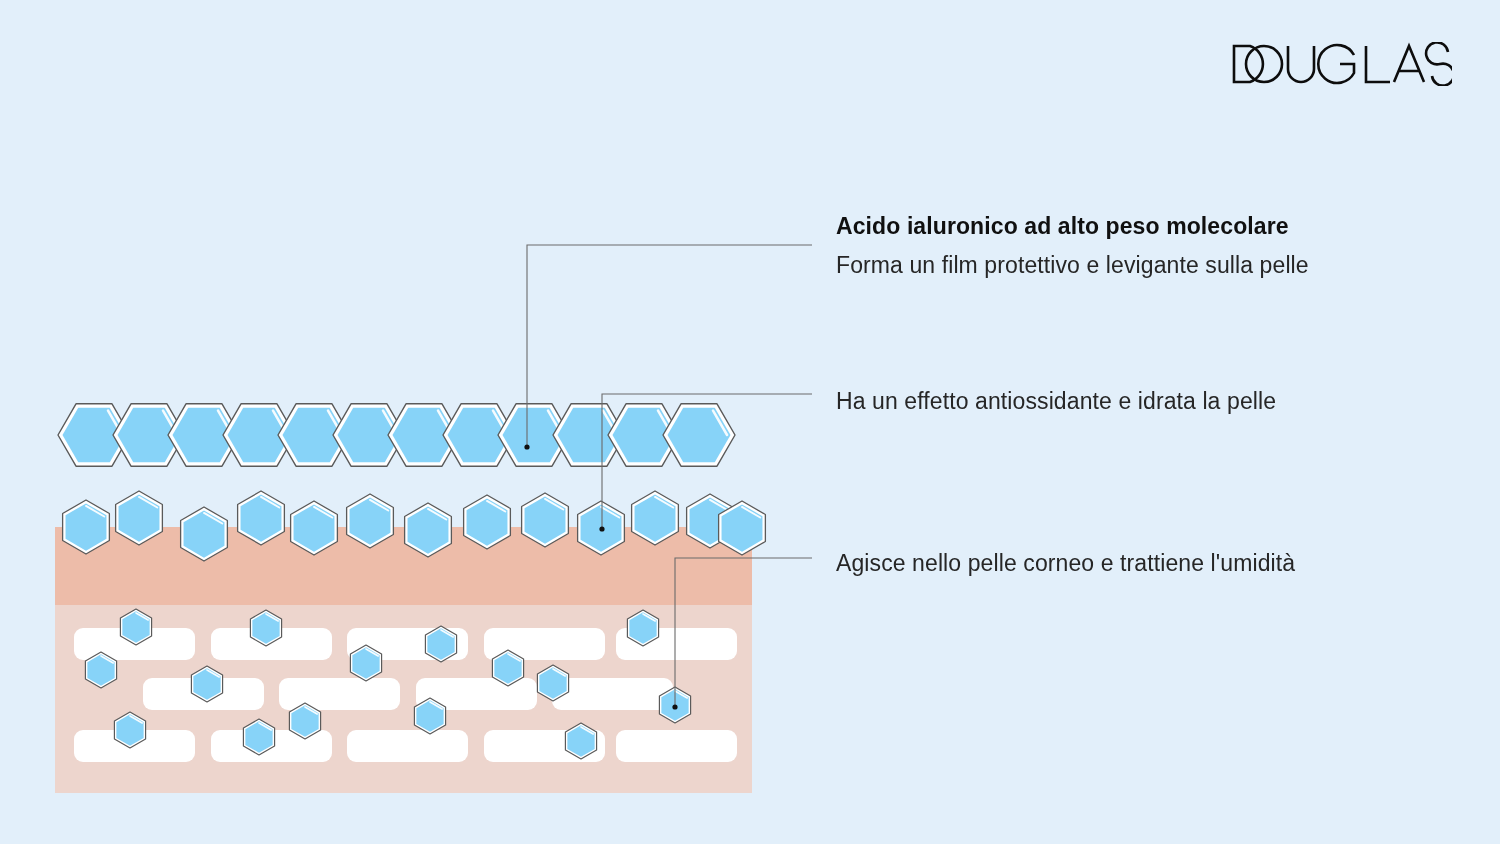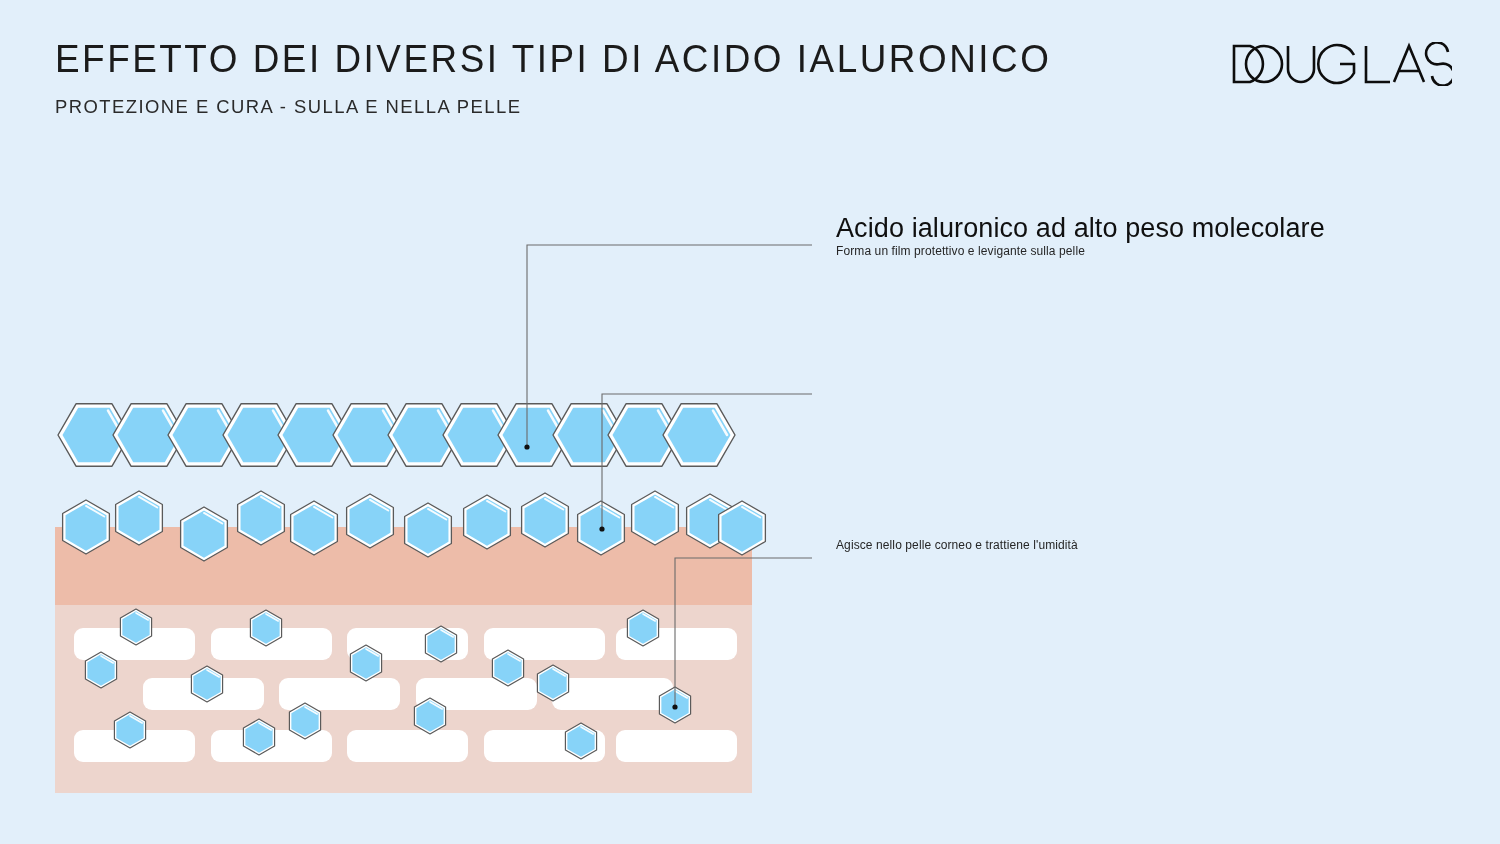--- a/index.html
+++ b/index.html
@@ -61,28 +61,29 @@
     align-items: center;
   }
 
   
   .callout {
     position: absolute;
     left: 836px;
     width: 620px;
   }
   .callout-title {
-    font-size: 27px;
-    font-weight: 400;
+    font-size: 23px;
+    font-weight: 700;
     color: #101010;
     letter-spacing: 0.1px;
     white-space: nowrap;
   }
   .callout-sub {
-    font-size: 12px;
+    margin-top: 12px;
+    font-size: 23px;
     font-weight: 400;
     color: #262626;
     letter-spacing: 0.1px;
     white-space: nowrap;
   }
   .callout-1 { top: 213px; }
   .callout-2 { top: 376px; }
   .callout-3 { top: 538px; }
 
   
@@ -93,24 +94,20 @@
     width: 1500px;
     height: 844px;
     pointer-events: none;
   }
 </style>
 </head>
 <body>
 
 <div id="infographic">
 
-  <div class="header">
-    <div class="title">EFFETTO DEI DIVERSI TIPI DI ACIDO IALURONICO</div>
-    <div class="subtitle">PROTEZIONE E CURA - SULLA E NELLA PELLE</div>
-  </div>
 
   <div class="logo">
     <svg width="222" height="44" viewBox="0 0 222 44">
       <g fill="none" stroke="#0d0d0d" stroke-width="2.6">
 
         <path d="M4 4 L20 4 A19 19 0 0 1 20 40 L4 40 Z"></path>
 
         <ellipse cx="34" cy="22" rx="18" ry="18"></ellipse>
 
         <path d="M58 4 L58 27 A13 13 0 0 0 84 27 L84 4"></path>
@@ -125,20 +122,21 @@
       </g>
     </svg>
   </div>
 
   <div class="callout callout-1">
     <div class="callout-title">Acido ialuronico ad alto peso molecolare</div>
     <div class="callout-sub">Forma un film protettivo e levigante sulla pelle</div>
   </div>
 
   <div class="callout callout-2">
+    <div class="callout-sub">Ha un effetto antiossidante e idrata la pelle</div>
   </div>
 
   <div class="callout callout-3">
     <div class="callout-sub">Agisce nello pelle corneo e trattiene l'umidità</div>
   </div>
 
   <svg id="diagram" viewBox="0 0 1500 844">
     <g>
       <rect id="skin-upper" x="55" y="527" width="697" height="78" fill="#edbca9"></rect>
       <rect id="skin-lower" x="55" y="605" width="697" height="188" fill="#edd5cd"></rect>

